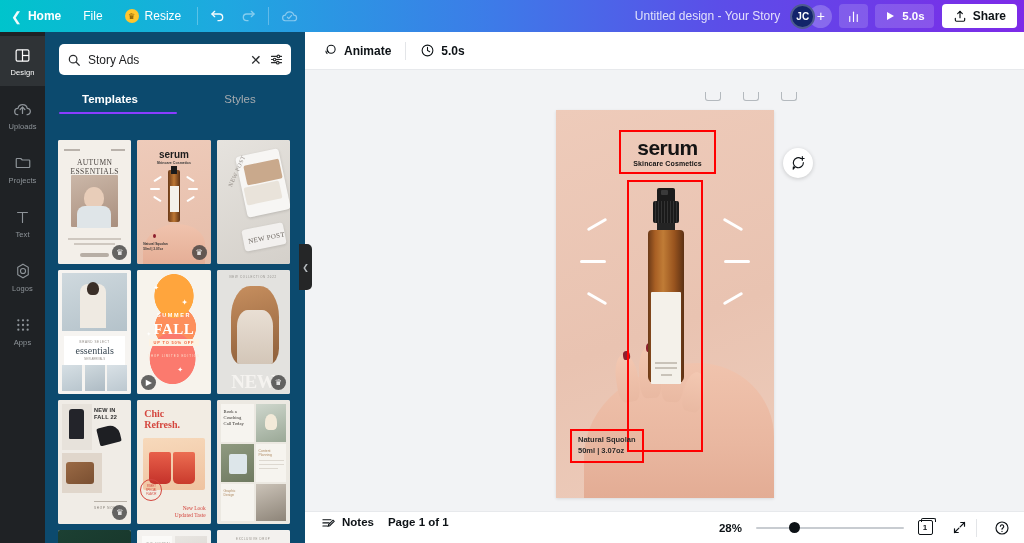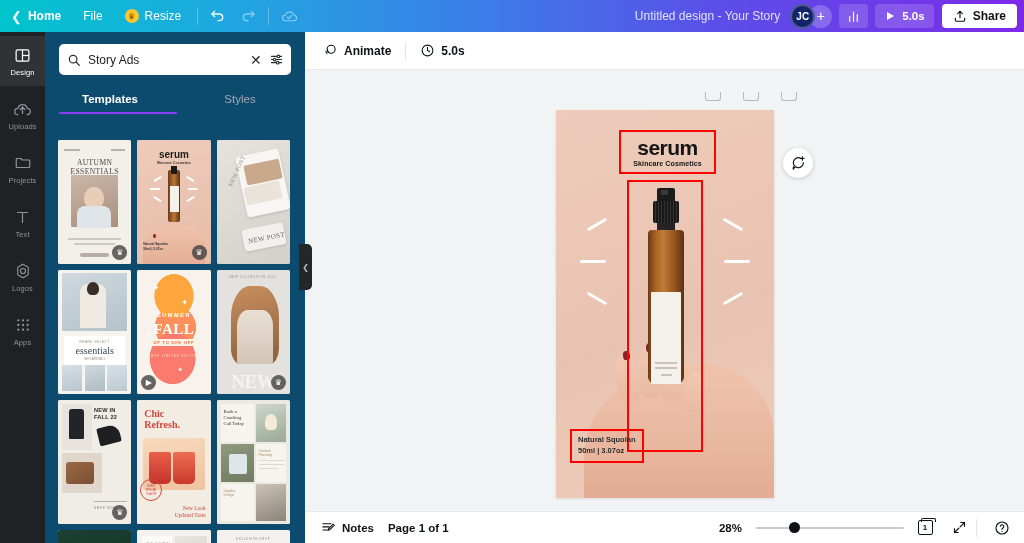--- a/index.html
+++ b/index.html
@@ -236,21 +236,21 @@
     color: #b7bcc0; font-size: 8px; z-index: 5;
   }
 
   
   .bottombar {
     position: absolute; bottom: 0; left: 305px; width: 719px; height: 32px;
     background: #fff; border-top: 1px solid #e7e9ec;
     display: flex; align-items: center; padding: 0 9px;
   }
   .bb-item {
-    display: flex; align-items: center; gap: 6px;
+    display: flex; align-items: flex-start; gap: 6px;
     font-size: 11.5px; font-weight: bold; color: #0d1216; padding: 0 7px; height: 24px;
   }
   .bb-spacer { flex: 1 1 auto; }
   .zoom-val { font-size: 11.5px; font-weight: bold; color: #0d1216; margin-right: 14px; }
   .slider { position: relative; width: 148px; height: 14px; display: flex; align-items: center; }
   .slider-track { position: absolute; left: 0; right: 0; height: 2px; background: #c8ccd1; border-radius: 2px; }
   .slider-knob {
     position: absolute; left: 33px; width: 11px; height: 11px;
     border-radius: 50%; background: #0d1216;
   }

